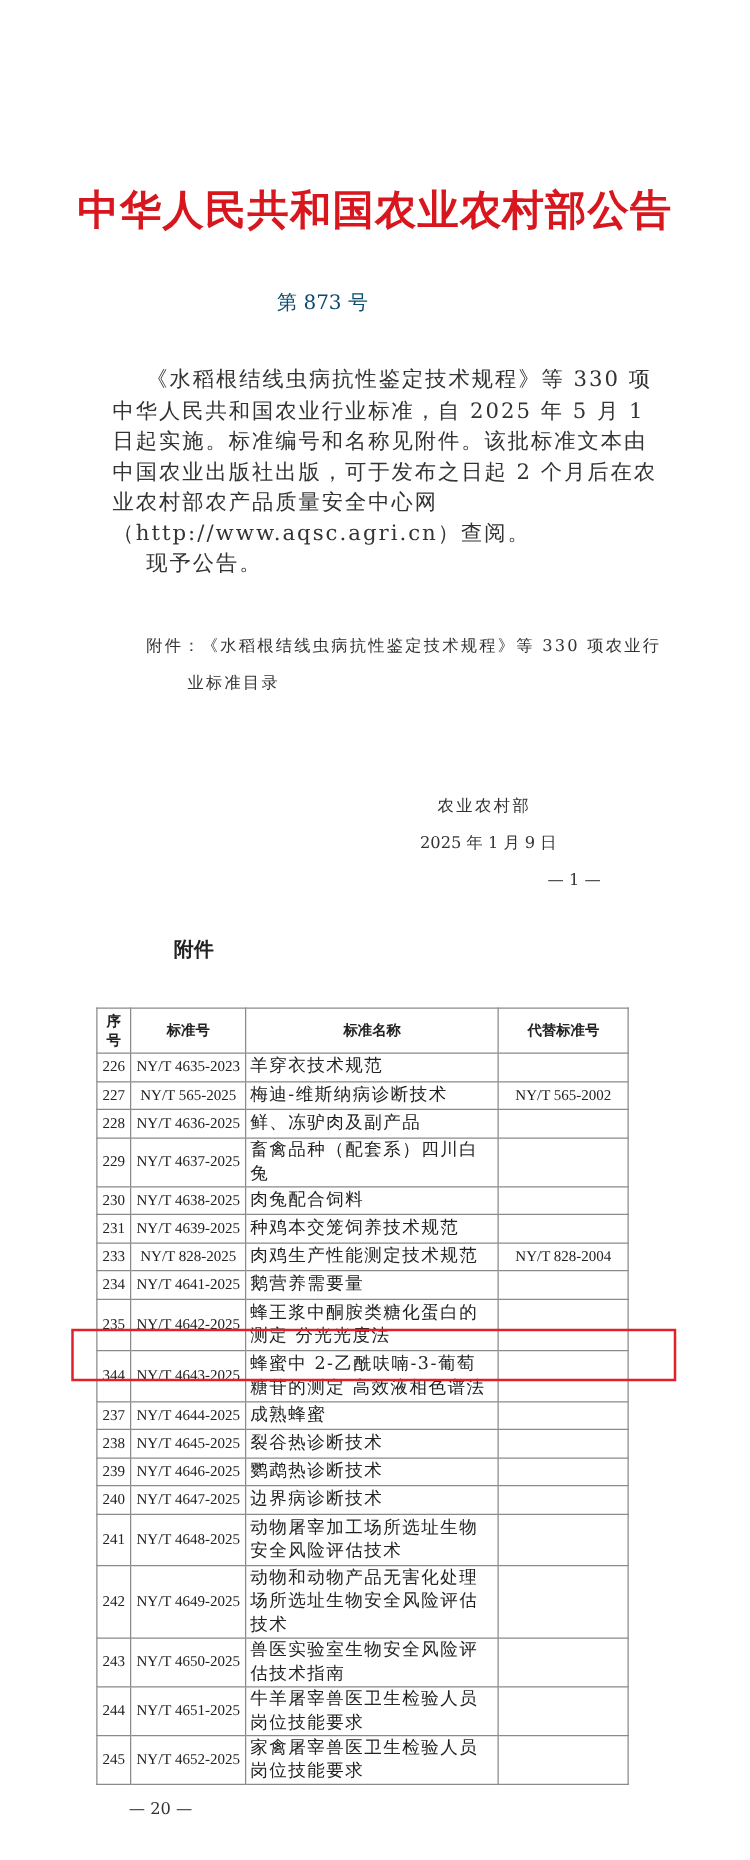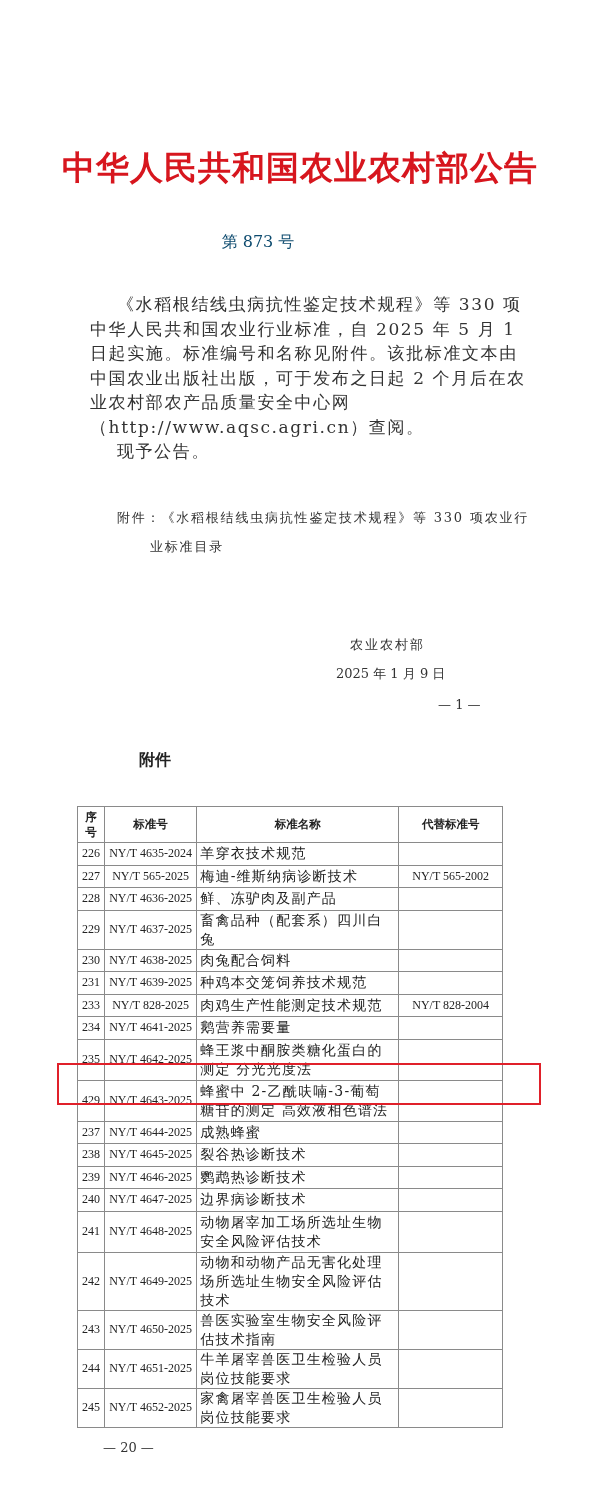--- a/index.html
+++ b/index.html
@@ -63,21 +63,21 @@
     <tr>
       <th>序号</th>
       <th>标准号</th>
       <th>标准名称</th>
       <th>代替标准号</th>
     </tr>
   </thead>
   <tbody>
     <tr>
         <td class="c">226</td>
-        <td class="c">NY/T 4635-2024</td>
+        <td class="c">NY/T 4635-2023</td>
         <td class="n">羊穿衣技术规范</td>
         <td class="c"></td>
       </tr>
     <tr>
         <td class="c">227</td>
         <td class="c">NY/T 565-2025</td>
         <td class="n">梅迪-维斯纳病诊断技术</td>
         <td class="c">NY/T 565-2002</td>
       </tr>
     <tr>
@@ -116,21 +116,21 @@
         <td class="n">鹅营养需要量</td>
         <td class="c"></td>
       </tr>
     <tr class="tall">
         <td class="c">235</td>
         <td class="c">NY/T 4642-2025</td>
         <td class="n">蜂王浆中酮胺类糖化蛋白的测定 分光光度法</td>
         <td class="c"></td>
       </tr>
     <tr class="tall">
-        <td class="c">429</td>
+        <td class="c">344</td>
         <td class="c">NY/T 4643-2025</td>
         <td class="n">蜂蜜中 2-乙酰呋喃-3-葡萄糖苷的测定 高效液相色谱法</td>
         <td class="c"></td>
       </tr>
     <tr>
         <td class="c">237</td>
         <td class="c">NY/T 4644-2025</td>
         <td class="n">成熟蜂蜜</td>
         <td class="c"></td>
       </tr>

